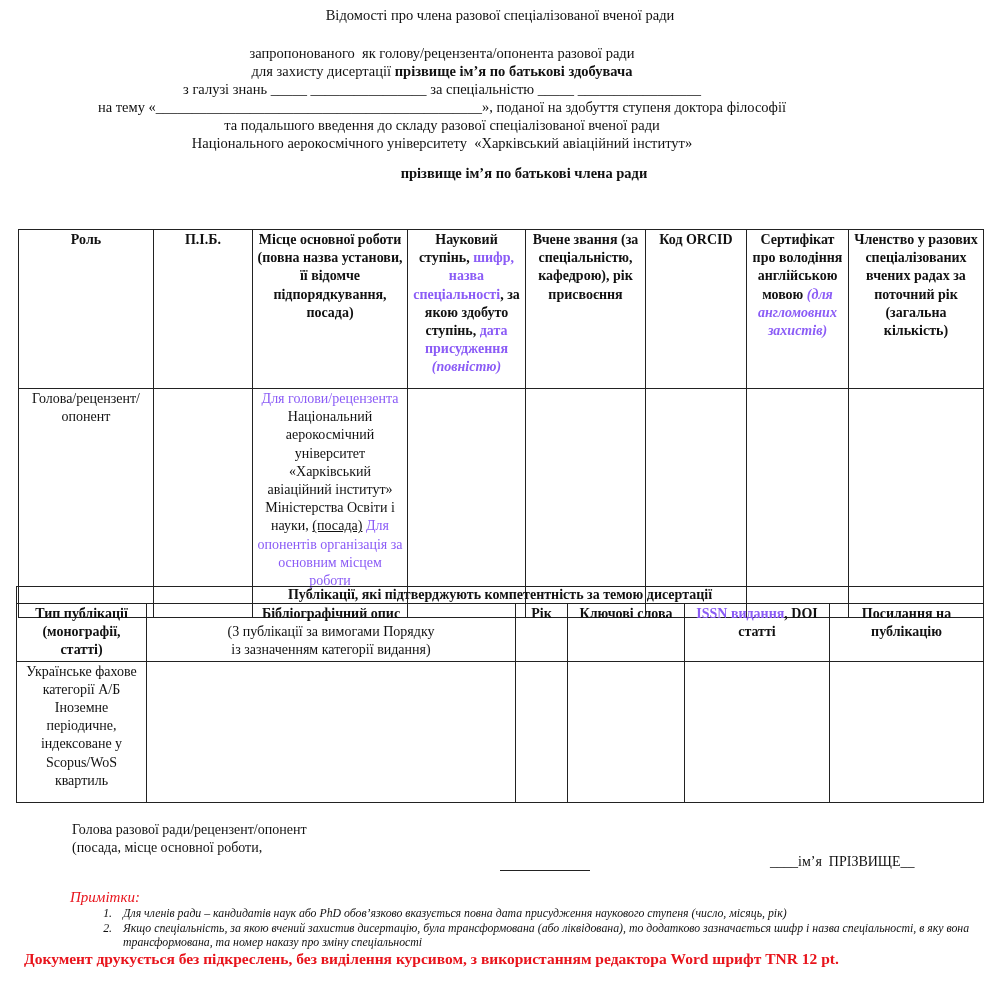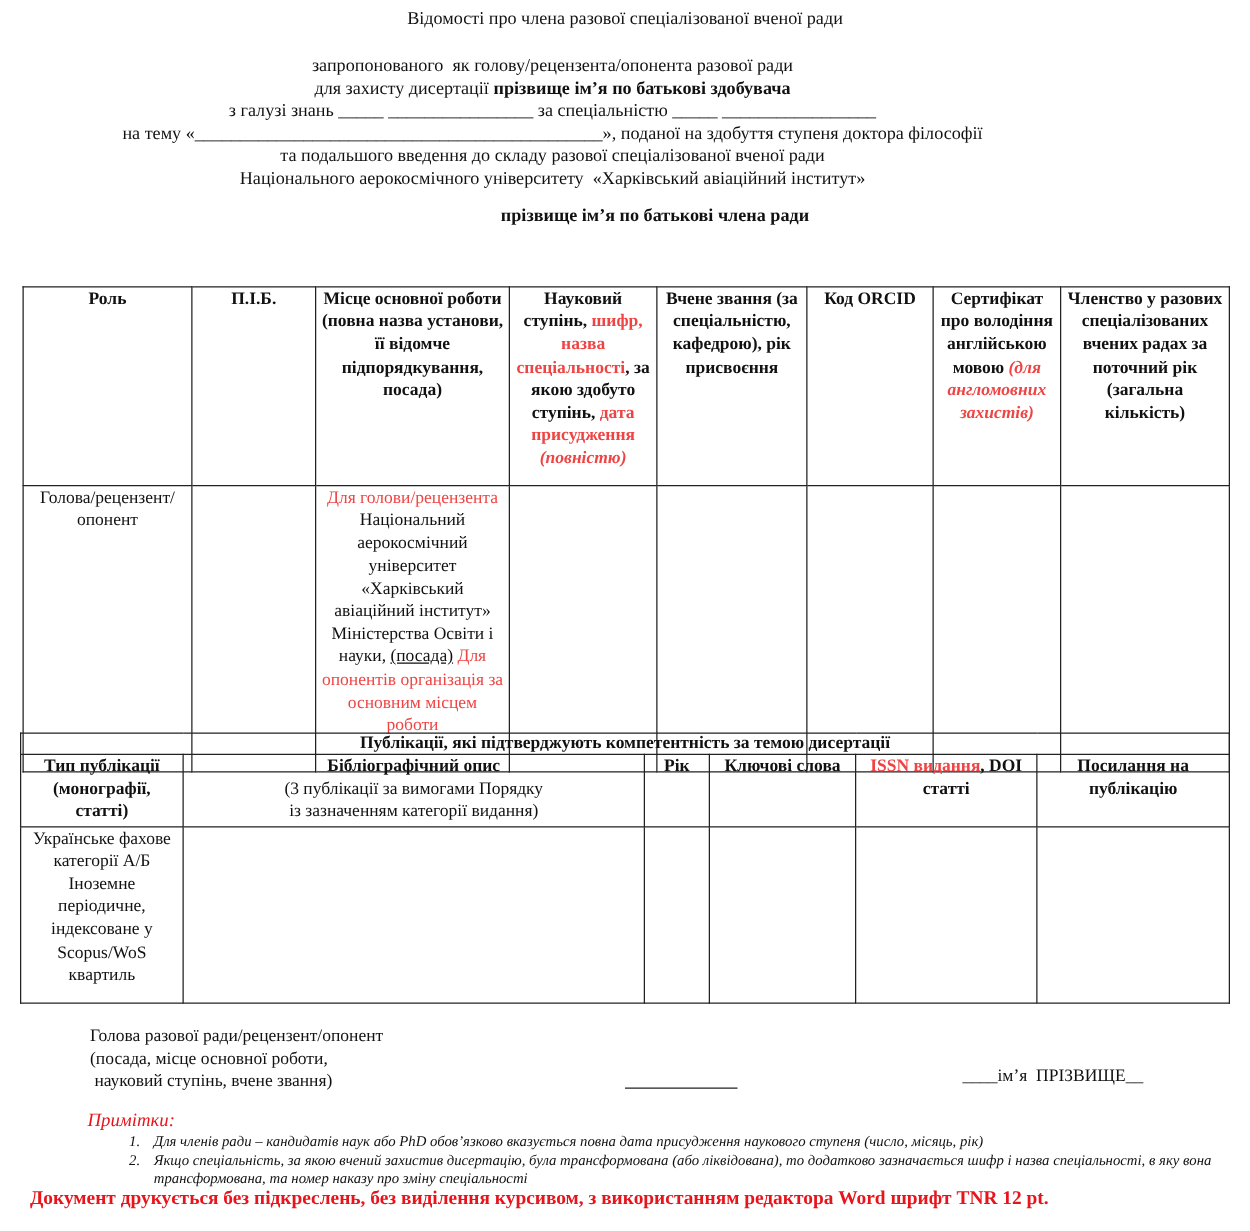--- a/index.html
+++ b/index.html
@@ -3,21 +3,21 @@
 <meta charset="utf-8">
 <style>
   html, body { margin: 0; padding: 0; background: #ffffff; }
   body {
     width: 1000px; height: 985px; position: relative; overflow: hidden;
     font-family: "Liberation Serif", "DejaVu Serif", serif;
     color: #111111; font-size: 14px;
   }
   .abs { position: absolute; }
   .center { text-align: center; }
-  .red { color: #ef4444; }
+  .red { color: #8b5cf6; }
   .b { font-weight: bold; }
   .i { font-style: italic; }
   .u { text-decoration: underline; }
 
   .title { top: 7px; left: 0; width: 1000px; font-weight: normal; font-size: 14.5px; }
   .intro { top: 44px; left: 0; width: 828px; line-height: 18px; font-size: 14.5px; margin-left: 28px; }
   .intro div { white-space: pre; }
   .member-name { top: 165px; left: 0; width: 1000px; font-weight: bold; font-size: 14.5px; padding-left: 24px; }
 
   table { border-collapse: collapse; position: absolute; table-layout: fixed; }
@@ -137,21 +137,20 @@
     <td></td>
     <td></td>
     <td></td>
   </tr>
 </tbody>
   </table>
 
 <div class="abs sig">
   <div>Голова разової ради/рецензент/опонент</div>
   <div>(посада, місце основної роботи,</div>
-  <div style="white-space:pre"> науковий ступінь, вчене звання)</div>
 </div>
 <div class="abs sig-line"></div>
 <div class="abs sig-name" style="white-space:pre">____ім’я  ПРІЗВИЩЕ__</div>
 
 <div class="abs notes">
   <div class="hd">Примітки:</div>
   <ol>
     <li>Для членів ради – кандидатів наук або PhD  обов’язково вказується повна дата присудження наукового ступеня (число, місяць, рік)</li>
     <li>Якщо спеціальність, за якою вчений захистив дисертацію, була трансформована (або ліквідована), то додатково зазначається шифр і назва спеціальності, в яку вона трансформована, та номер наказу про зміну спеціальності</li>
   </ol>

